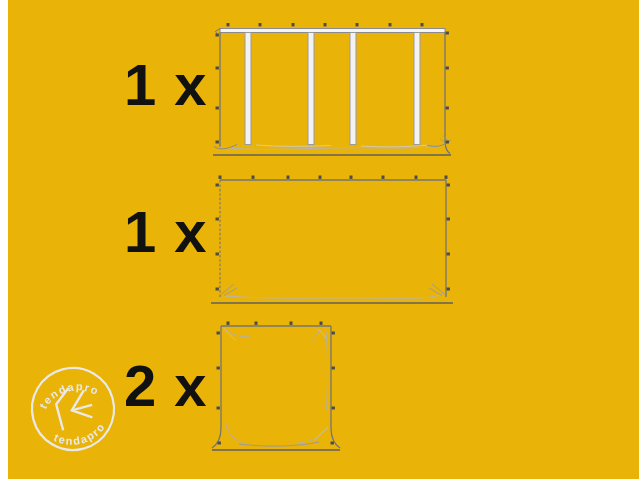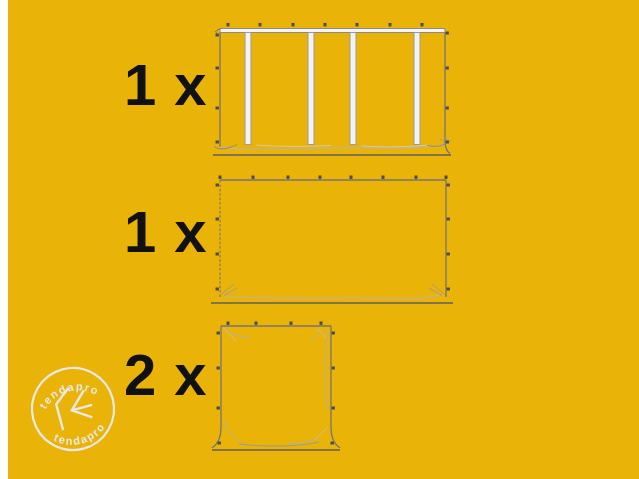--- a/index.html
+++ b/index.html
@@ -87,21 +87,21 @@
         <rect x="4.5" y="44.5" width="3.4" height="3"></rect>
       <rect x="4.5" y="79.5" width="3.4" height="3"></rect>
         <rect x="4.5" y="114.5" width="3.4" height="3"></rect>
       <rect x="235.5" y="10.5" width="3.4" height="3"></rect>
         <rect x="235.5" y="44.5" width="3.4" height="3"></rect>
       <rect x="235.5" y="79.5" width="3.4" height="3"></rect>
         <rect x="235.5" y="114.5" width="3.4" height="3"></rect>
     </g>
   </svg>
 
-  <div class="qty-label" style="left:116px;top:346px;">2 x</div>
+  <div class="qty-label" style="left:116px;top:357px;">2 x</div>
 
   <svg class="panel" style="left:201px;top:318px;" width="134" height="140" viewBox="0 0 134 140">
     <g stroke="#757575" fill="none" stroke-width="1.3">
       <path d="M12,8 L122,8"></path>
       <path d="M12,8 L12,110 C12,120 9,126 3,130"></path>
       <path d="M122,8 L122,110 C122,120 125,126 131,130"></path>
 
       <path d="M15,11 C24,17.5 33,19.5 41,18.5" stroke="#b0b0b0" stroke-width="0.9"></path>
       <path d="M14.5,10 L27,23" stroke="#c4c4c4" stroke-width="0.8"></path>
       <path d="M112,11.5 L102,24" stroke="#b0b0b0" stroke-width="0.9"></path>

